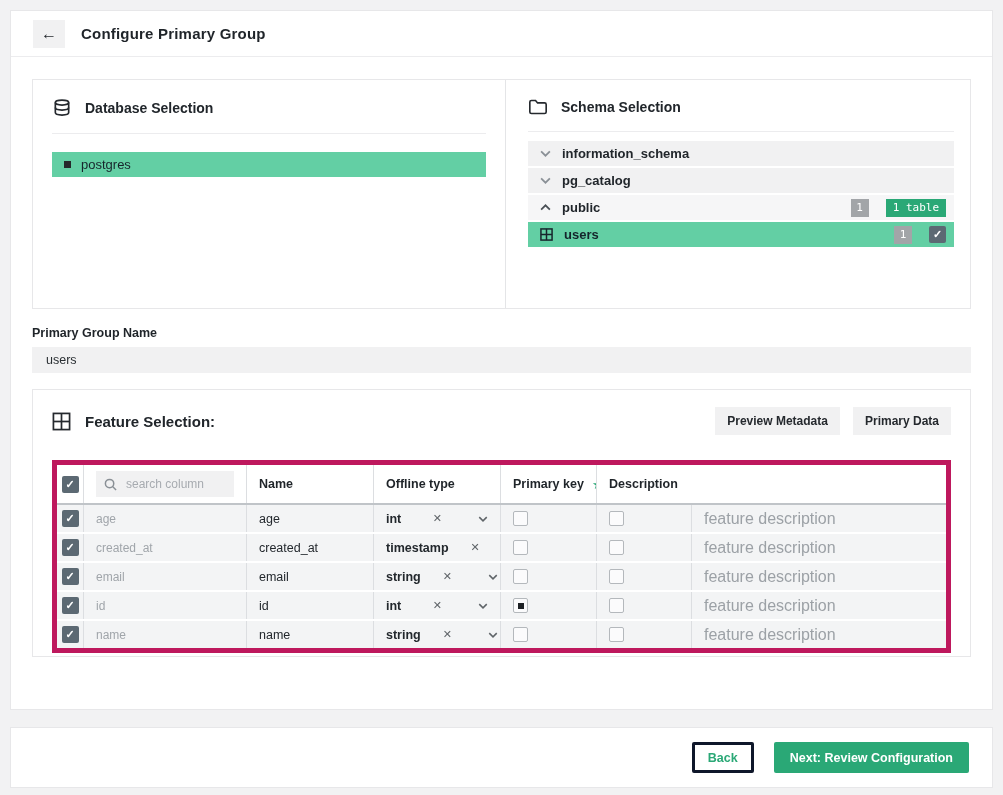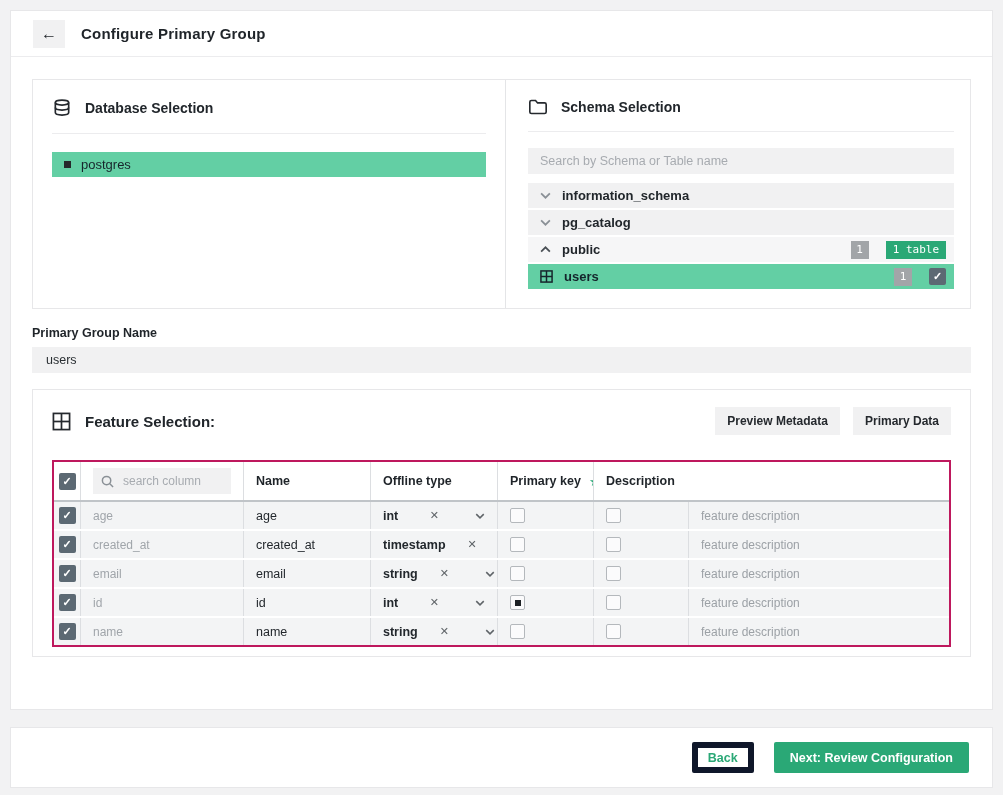--- a/index.html
+++ b/index.html
@@ -53,47 +53,47 @@
   .fgn-label { margin-top:17px; font-size:12.5px; font-weight:bold; color:#1f2429; }
   .fgn-input { margin-top:7px; width:100%; height:26px; background:#f1f1f2; border:none; padding:0 14px; font-size:12.5px; color:#2a2f33; font-family:"Liberation Sans",sans-serif; }
 
   
   .feature-box { margin-top:16px; border:1px solid #e7e7e9; height:268px; padding:17px 19px; }
   .feature-head { display:flex; align-items:center; }
   .feature-title-wrap { display:flex; align-items:center; gap:14px; flex:1; }
   .feature-title { font-size:15px; font-weight:600; color:#21262b; }
   .preview-btn { background:#f1f1f2; border:none; font-size:12px; font-weight:bold; color:#25292e; padding:7px 12px; margin-left:13px; cursor:pointer; font-family:"Liberation Sans",sans-serif; }
 
-  .ftable { margin-top:25px; border:2px solid #be185d; background:#fff; }
+  .ftable { margin-top:25px; border:5px solid #be185d; background:#fff; }
   .trow { display:grid; grid-template-columns:27px 163px 127px 127px 96px 95px 1fr; }
   .thead { height:38px; }
   .thead .cell { display:flex; align-items:center; background:#fff; }
   .ftable-body { display:flex; flex-direction:column; gap:2px; border-top:2px solid #c0c4c8; background:#fff; }
   .drow { height:27px; }
   .drow .cell { background:#f3f4f5; display:flex; align-items:center; }
   .cell { border-right:1px solid #dcdee1; padding:0 12px; overflow:hidden; }
   .cell:last-child { border-right:none; }
   .cell.cb-cell { justify-content:center; padding:0; }
   .hdr-text { font-size:12.5px; font-weight:bold; color:#1f2429; white-space:nowrap; }
   .col-search { position:relative; display:flex; align-items:center; }
   .col-search input { width:100%; height:26px; background:#f1f1f2; border:none; padding:0 8px 0 30px; font-size:12px; color:#3a3f44; font-family:"Liberation Sans",sans-serif; }
   .col-search input::placeholder { color:#a7abb0; }
   .search-ico { position:absolute; left:20px; display:flex; }
   .src-text { font-size:12px; color:#a0a5aa; }
   .name-text { font-size:12.5px; font-weight:500; color:#23282d; }
   .type-select { display:flex; align-items:center; width:100%; cursor:pointer;gap:22px; }
   .type-text { font-size:12.5px; font-weight:bold; color:#23282d; flex:1; }
   .type-clear { font-size:11px; color:#5f6468; margin-right:14px; cursor:pointer; }
-  .desc-input { width:100%; background:transparent; border:none; font-size:12px; color:#3a3f44; font-family:"Liberation Sans",sans-serif; }
+  .desc-input { width:100%; background:transparent; border:none; font-size:16px; color:#3a3f44; font-family:"Liberation Sans",sans-serif; }
   .desc-input::placeholder { color:#9ca1a6; }
   .star { color:#2aa876; font-size:13px; margin-left:8px; }
   .hdr-ico { margin-left:7px; display:flex; }
 
   
-  .back-button { width:62px; height:31px; background:#fff; border:6px solid #0f172a; border-radius:2px; color:#2aa876; font-size:12.5px; font-weight:bold; cursor:pointer; font-family:"Liberation Sans",sans-serif; }
+  .back-button { width:62px; height:31px; background:#fff; border:3px solid #0f172a; border-radius:2px; color:#2aa876; font-size:12.5px; font-weight:bold; cursor:pointer; font-family:"Liberation Sans",sans-serif; }
   .next-button { height:31px; padding:0 16px; background:#2aa876; border:none; border-radius:2px; color:#fff; font-size:12.5px; font-weight:bold; cursor:pointer; font-family:"Liberation Sans",sans-serif; }
 
   svg { display:block; }
 </style>
 </head>
 <body>
 
 <div class="card main-card">
 
   <div class="page-header">
@@ -128,21 +128,20 @@
       <div class="panel panel-right">
         <div class="panel-head">
           <span>
             <svg width="20" height="18" viewBox="0 0 24 22" fill="none" stroke="#25292e" stroke-width="2">
               <path d="M2 5a2 2 0 0 1 2-2h5l2.5 3H20a2 2 0 0 1 2 2v9a2 2 0 0 1-2 2H4a2 2 0 0 1-2-2V5z"></path>
             </svg>
           </span>
           <span class="panel-title">Schema Selection</span>
         </div>
         <hr class="panel-divider">
-        <input class="schema-search" placeholder="Search by Schema or Table name" style="">
         <div class="schema-list">
 
           <div class="schema-row">
             <span class="chev">
               <svg width="11" height="7" viewBox="0 0 12 8" fill="none" stroke="#8a9096" stroke-width="2">
                   <polyline points="1,1.5 6,6.5 11,1.5"></polyline>
                 </svg>
             </span>
             <span class="schema-row-label">information_schema</span>
           </div>

